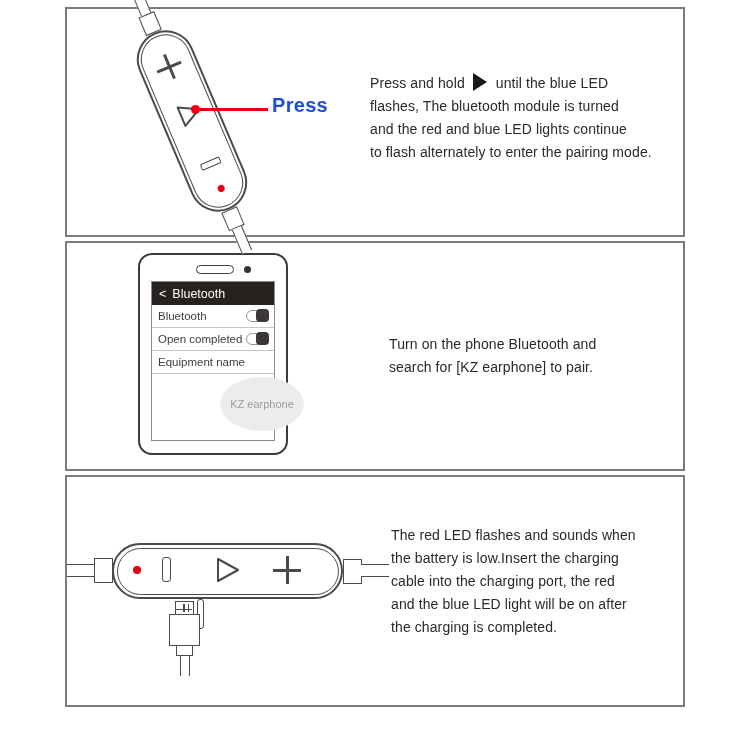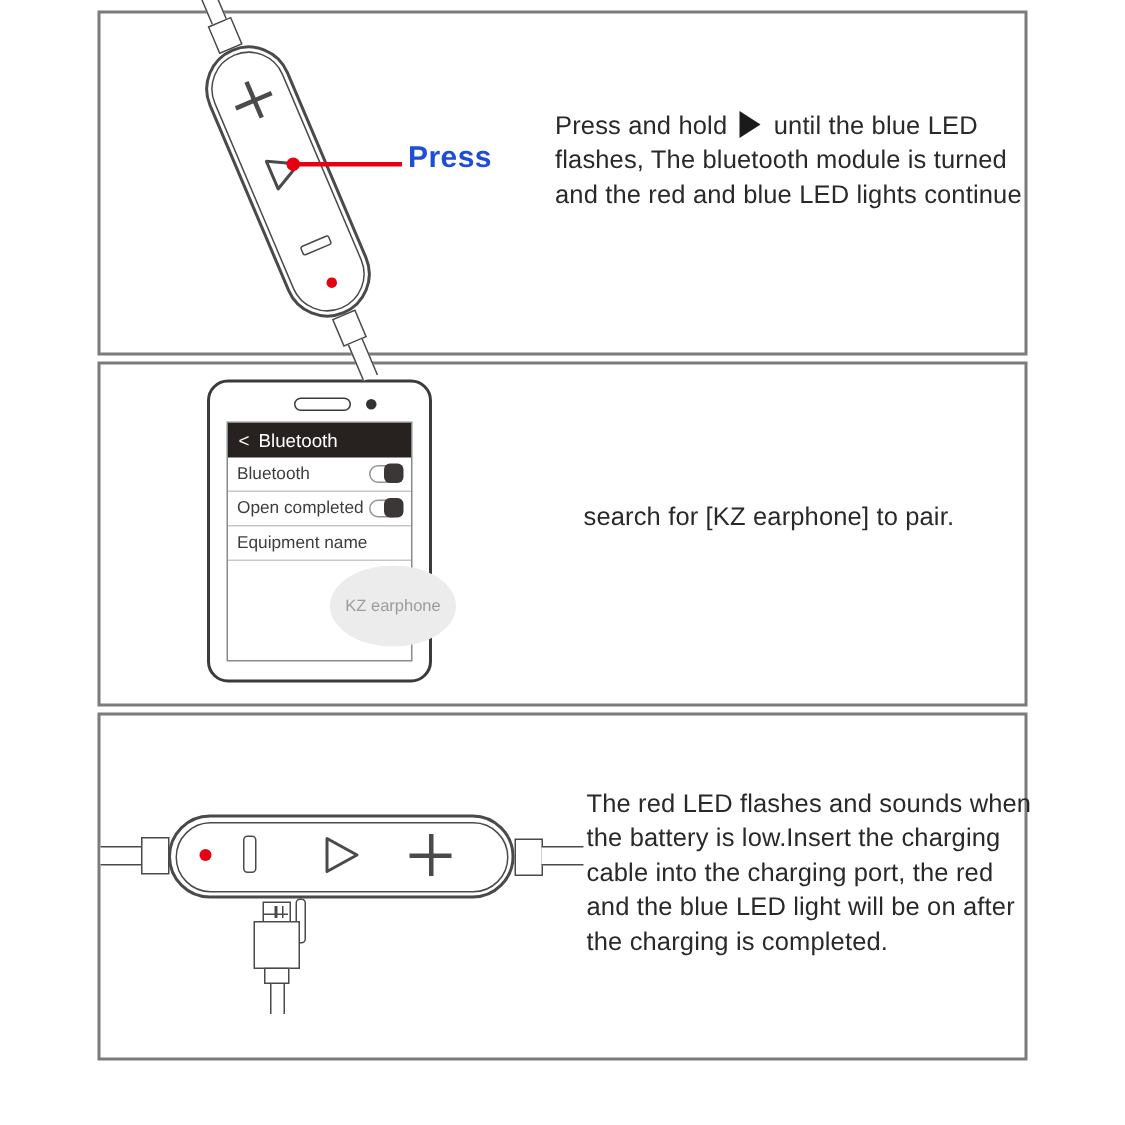--- a/index.html
+++ b/index.html
@@ -3,21 +3,21 @@
 <meta charset="utf-8">
 <style>
   html,body{margin:0;padding:0;background:#fff;}
   .stage{position:relative;width:750px;height:750px;background:#fff;overflow:hidden;
          font-family:"Liberation Sans","DejaVu Sans",sans-serif;}
   .panel{position:absolute;left:65px;width:616px;border:2px solid #7b7b7b;background:#fff;}
   .p1{top:7px;height:226px;}
   .p2{top:241px;height:226px;}
   .p3{top:475px;height:228px;}
 
-  .copy{position:absolute;color:#2b2828;font-size:17px;line-height:23px;letter-spacing:.1px;}
+  .copy{position:absolute;color:#2b2828;font-size:14px;line-height:23px;letter-spacing:.1px;}
   .copy div{white-space:nowrap;}
 
   
   .box{position:absolute;background:#fff;border:1.5px solid #4a4a4a;box-sizing:border-box;}
   .bar{position:absolute;background:#4a4a4a;}
   .red-dot{position:absolute;background:#e60012;border-radius:50%;}
 
   
   .remote1{position:absolute;left:163px;top:25px;width:58px;height:192px;
            transform:rotate(-23deg);z-index:5;}
@@ -92,20 +92,21 @@
   </div>
 
   <div class="red-dot" style="left:191px;top:105px;width:9px;height:9px;z-index:6;"></div>
   <div class="press-line"></div>
   <div class="press-label">Press</div>
 
   <div class="copy" style="left:370px;top:72px;">
     <div><span>Press and hold</span><span class="inline-play"></span><span>until the blue LED</span></div>
     <div>flashes, The bluetooth module is turned</div>
     <div>and the red and blue LED lights continue</div>
+    <div>to flash alternately to enter the pairing mode.</div>
   </div>
 
   <div class="panel p2"></div>
 
   <div class="phone">
     <div class="speaker"></div>
     <div class="camera"></div>
     <div class="screen">
       <div class="scr-header">
         <span>&lt;</span>
@@ -124,20 +125,21 @@
           </span>
       </div>
       <div class="prow">
         <span>Equipment name</span>
       </div>
     </div>
   </div>
   <div class="bubble">KZ earphone</div>
 
   <div class="copy" style="left:389px;top:333px;">
+    <div>Turn on the phone Bluetooth and</div>
     <div>search for [KZ earphone] to pair.</div>
   </div>
 
   <div class="panel p3"></div>
 
   <div class="wire-h" style="left:67px;top:564px;width:27px;height:13px;"></div>
   <div class="box" style="left:94px;top:558px;width:19px;height:25px;"></div>
   <div class="box" style="left:343px;top:559px;width:19px;height:25px;"></div>
   <div class="wire-h" style="left:361px;top:564px;width:28px;height:13px;"></div>
 

